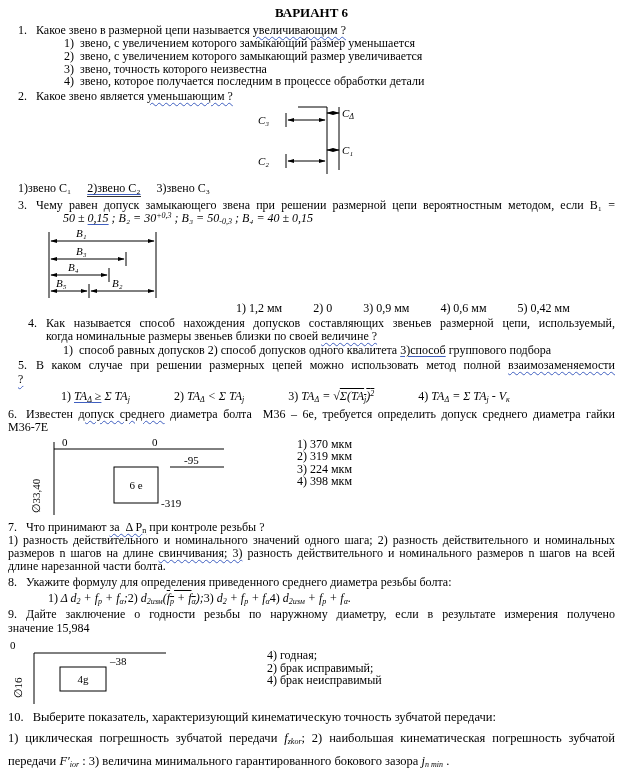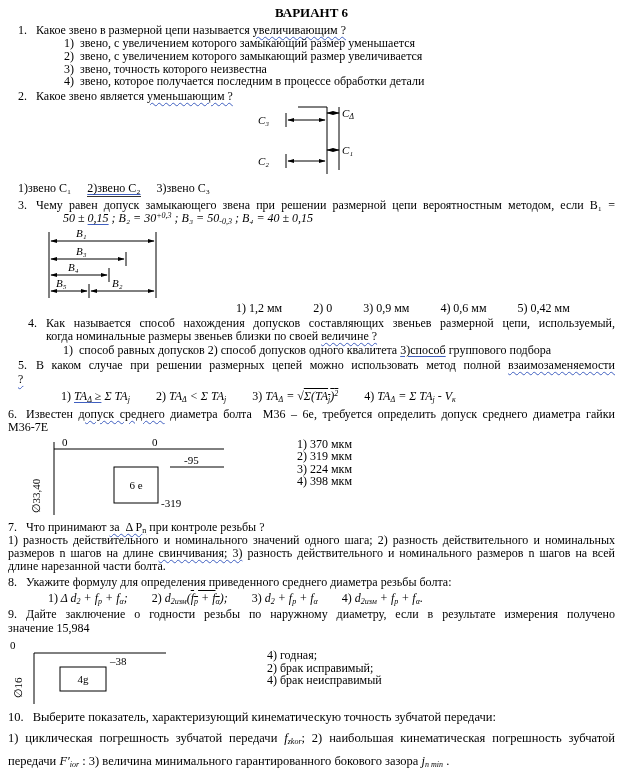--- a/index.html
+++ b/index.html
@@ -22,22 +22,22 @@
 .opts div{line-height:12.6px;}
 .row{display:flex;}
 .col div{line-height:12.6px;}
 .a2{gap:16px;}
 .a3{margin-left:218px;gap:31px;}
 .d2{display:block;margin-left:224px;margin-top:1px;}
 .d3{display:block;margin-left:28px;margin-top:2px;}
 .l2{margin-left:45px;font-style:italic;}
 .l2q4{margin-left:18px;}
 .optsq4{margin-left:35px;}
-.fr5{margin-left:43px;gap:26px;margin-top:4px;margin-bottom:4px;font-family:Liberation Serif, serif;}
-.fr8{margin-left:40px;gap:24px;margin-top:3px;margin-bottom:3px;}
+.fr5{margin-left:43px;gap:44px;margin-top:4px;margin-bottom:4px;font-family:Liberation Serif, serif;}
+.fr8{margin-left:40px;margin-top:3px;margin-bottom:3px;}
 .fml{font-style:italic;}
 .up{font-style:normal;}
 .ovl{text-decoration:overline;}
 sub,sup{font-size:8px;line-height:0;}
 sub{vertical-align:-2px}
 sup{vertical-align:4px}
 .r6{margin-left:20px;margin-top:2px;}
 .a6{margin-left:64px;margin-top:1px;}
 .r9{margin-top:1px;}
 .a9{margin-left:84px;margin-top:13px;}

